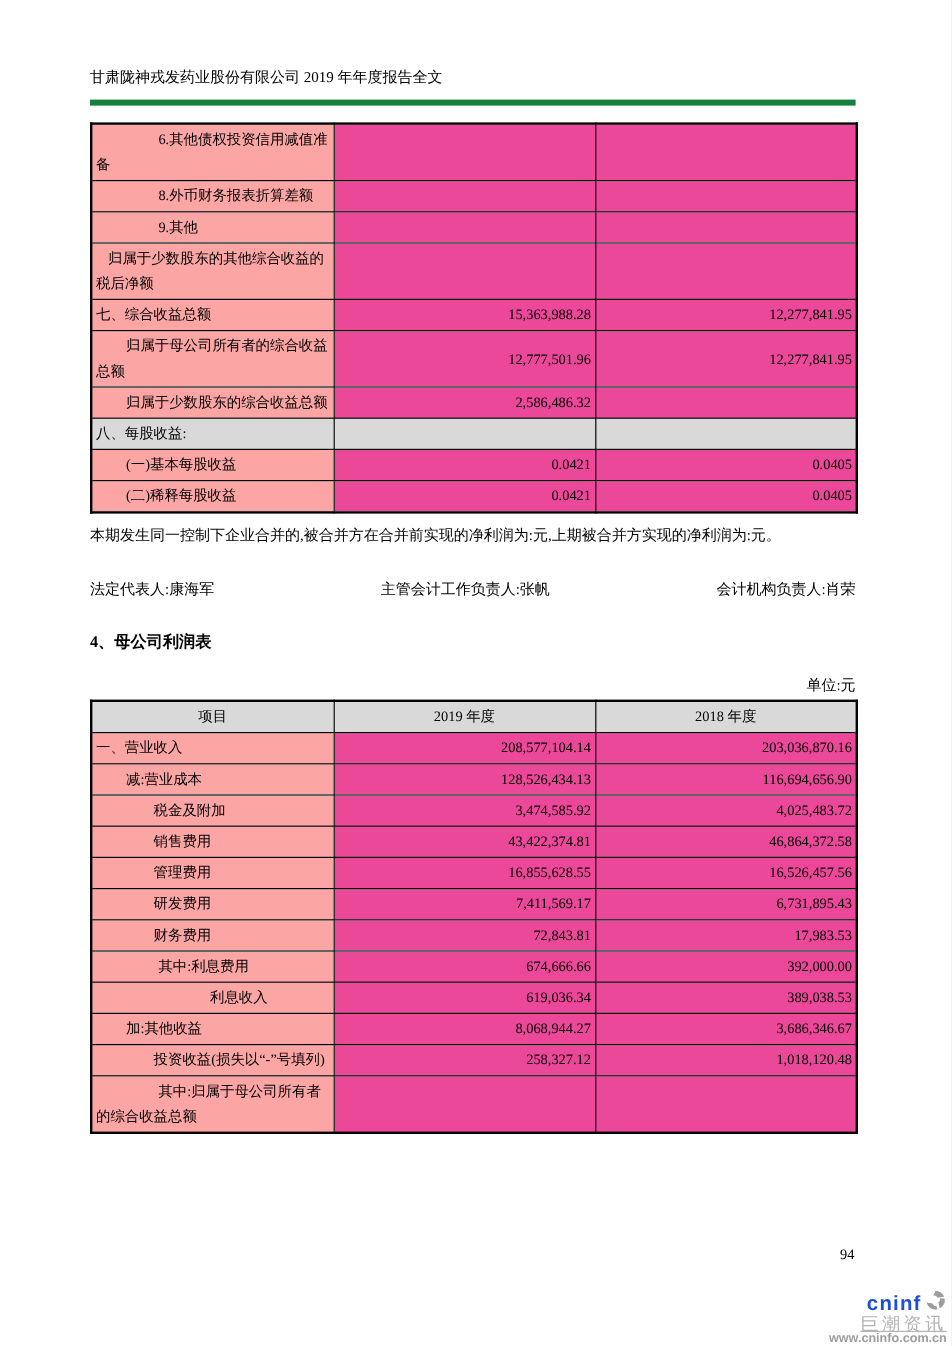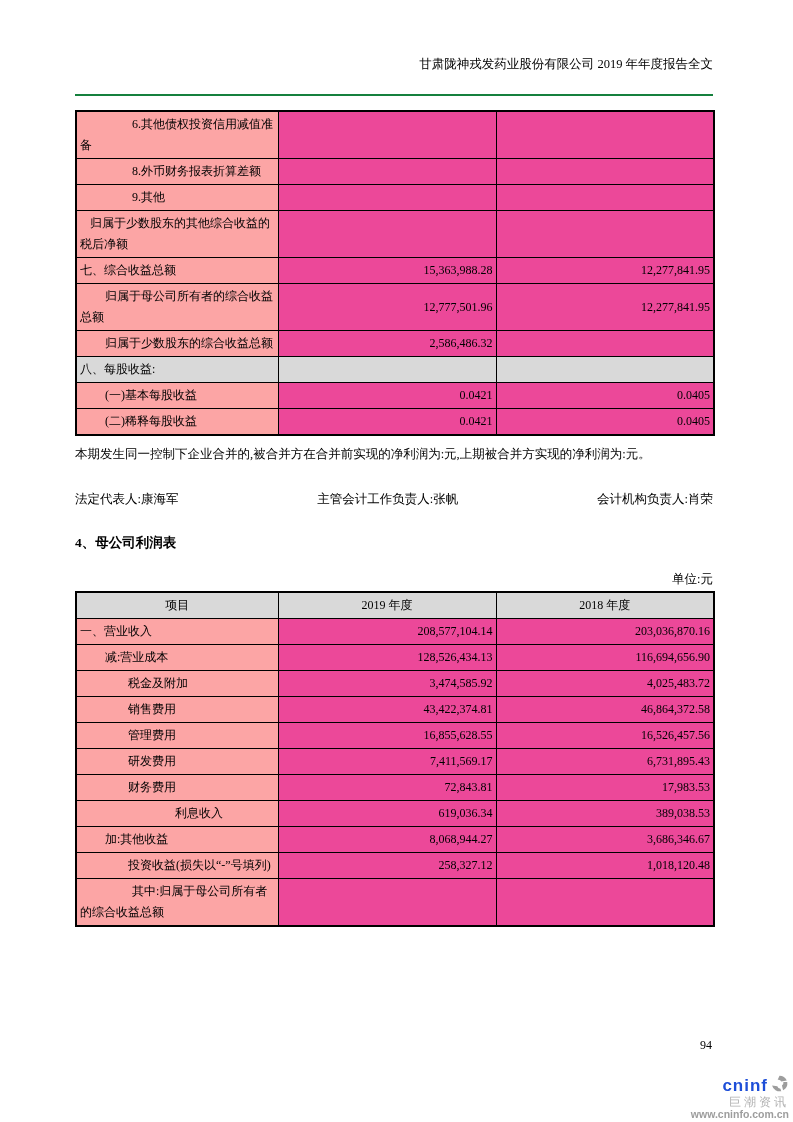--- a/index.html
+++ b/index.html
@@ -10,24 +10,24 @@
     background:#ffffff;
     font-family:"Liberation Serif","DejaVu Serif",serif;
     color:#000;
     margin:0 auto;
     overflow:hidden;
   }
   .content { position:absolute; left:75px; top:0; width:638px; }
 
   .doc-header {
     margin-top:56px;
-    text-align:right;
+    text-align:left;
     font-size:12.5px;
-    padding-bottom:21px;
-    border-bottom:2px solid #15803d;
+    padding-bottom:10px;
+    border-bottom:5px solid #15803d;
   }
 
   table { border-collapse:collapse; width:638px; table-layout:fixed; }
   .fin-table { border:2px solid #000; }
   .fin-table td, .fin-table th {
     border:1px solid #000;
     font-size:12px;
     line-height:21px;
     padding:2px 3px;
     vertical-align:middle;
@@ -61,21 +61,21 @@
 
   .logo {
     position:absolute; top:1074px; right:4px;
     text-align:right;
     font-family:"Liberation Sans","DejaVu Sans",sans-serif;
     user-select:none;
   }
   .logo-row { display:flex; align-items:center; justify-content:flex-end; }
   .logo-brand { font-weight:bold; font-size:17px; color:#1d4ed8; letter-spacing:1px; line-height:17px;margin-left:28px; }
   .logo-icon { margin-left:2px; }
-  .logo-cn { font-size:12px; color:#b3b3b3; letter-spacing:3px; line-height:11px; }
+  .logo-cn { font-size:15px; color:#b3b3b3; letter-spacing:3px; line-height:11px;text-decoration:underline; }
   .logo-url { font-size:10.5px; color:#9d9d9d; line-height:13px;font-weight:bold; }
 </style>
 </head>
 <body>
 
 <div class="page">
   <div class="content">
 
     <div class="doc-header">甘肃陇神戎发药业股份有限公司 2019 年年度报告全文</div>
 
@@ -190,20 +190,25 @@
         </tr>
         <tr>
           <td class="lbl ind3">研发费用</td>
           <td class="val">7,411,569.17</td>
           <td class="val">6,731,895.43</td>
         </tr>
         <tr>
           <td class="lbl ind3">财务费用</td>
           <td class="val">72,843.81</td>
           <td class="val">17,983.53</td>
+        </tr>
+        <tr>
+          <td class="lbl ind4">其中:利息费用</td>
+          <td class="val">674,666.66</td>
+          <td class="val">392,000.00</td>
         </tr>
         <tr>
           <td class="lbl ind5">利息收入</td>
           <td class="val">619,036.34</td>
           <td class="val">389,038.53</td>
         </tr>
         <tr>
           <td class="lbl ind2">加:其他收益</td>
           <td class="val">8,068,944.27</td>
           <td class="val">3,686,346.67</td>

